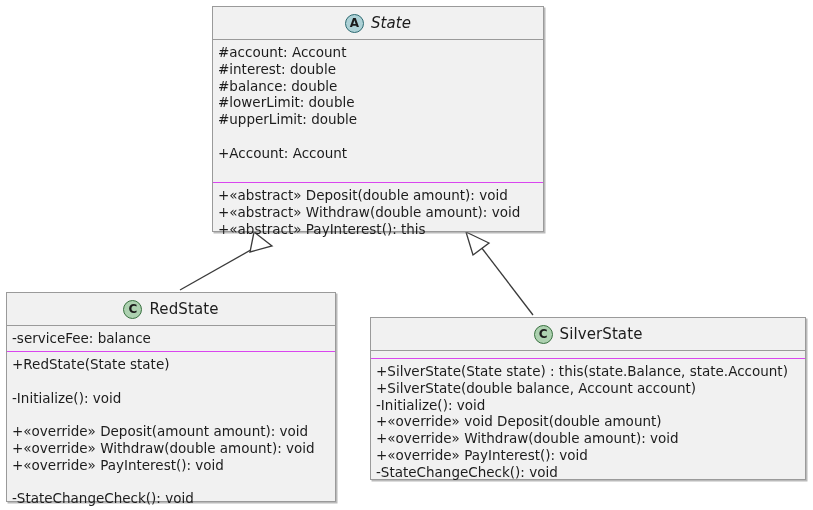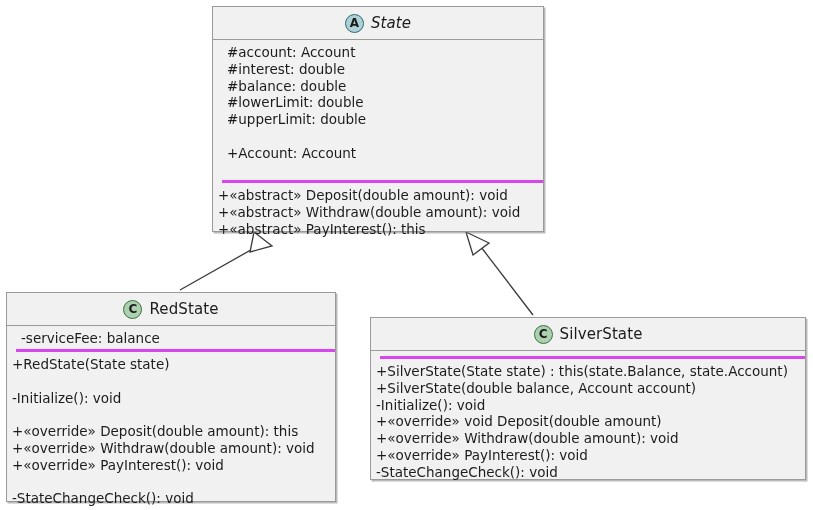--- a/index.html
+++ b/index.html
@@ -57,21 +57,21 @@
   .class-title {
     font-size: 15px;
     color: #1c1c1c;
     letter-spacing: 0.1px;
   }
   .class-title.italic { font-style: italic; }
   .compartment {
     padding: 4px 5px 5px 5px;
     box-sizing: border-box;
   }
-  .compartment.bordered { border-bottom: 3px solid #d946ef; margin-left: 9px; }
+  .compartment.bordered { border-bottom: 1px solid #d946ef; }
   .member {
     font-size: 13.5px;
     line-height: 16.8px;
     color: #1c1c1c;
     white-space: pre;
   }
   .member.spacer { height: 16.8px; }
   .arrow-layer {
     position: absolute;
     left: 0; top: 0;
@@ -123,21 +123,21 @@
       <span class="class-title">RedState</span>
     </div>
     <div class="compartment bordered" style="height:26px;">
       <div class="member">-serviceFee: balance</div>
     </div>
     <div class="compartment">
       <div class="member">+RedState(State state)</div>
       <div class="member spacer"></div>
       <div class="member">-Initialize(): void</div>
       <div class="member spacer"></div>
-      <div class="member">+«override» Deposit(double amount): this</div>
+      <div class="member">+«override» Deposit(amount amount): void</div>
       <div class="member">+«override» Withdraw(double amount): void</div>
       <div class="member">+«override» PayInterest(): void</div>
       <div class="member spacer"></div>
       <div class="member">-StateChangeCheck(): void</div>
     </div>
   </div>
 
   <div class="uml-class" style="left:370px; top:317px; width:436px; height:163px;">
     <div class="class-header">
       <span class="stereo-icon icon-class">C</span>

